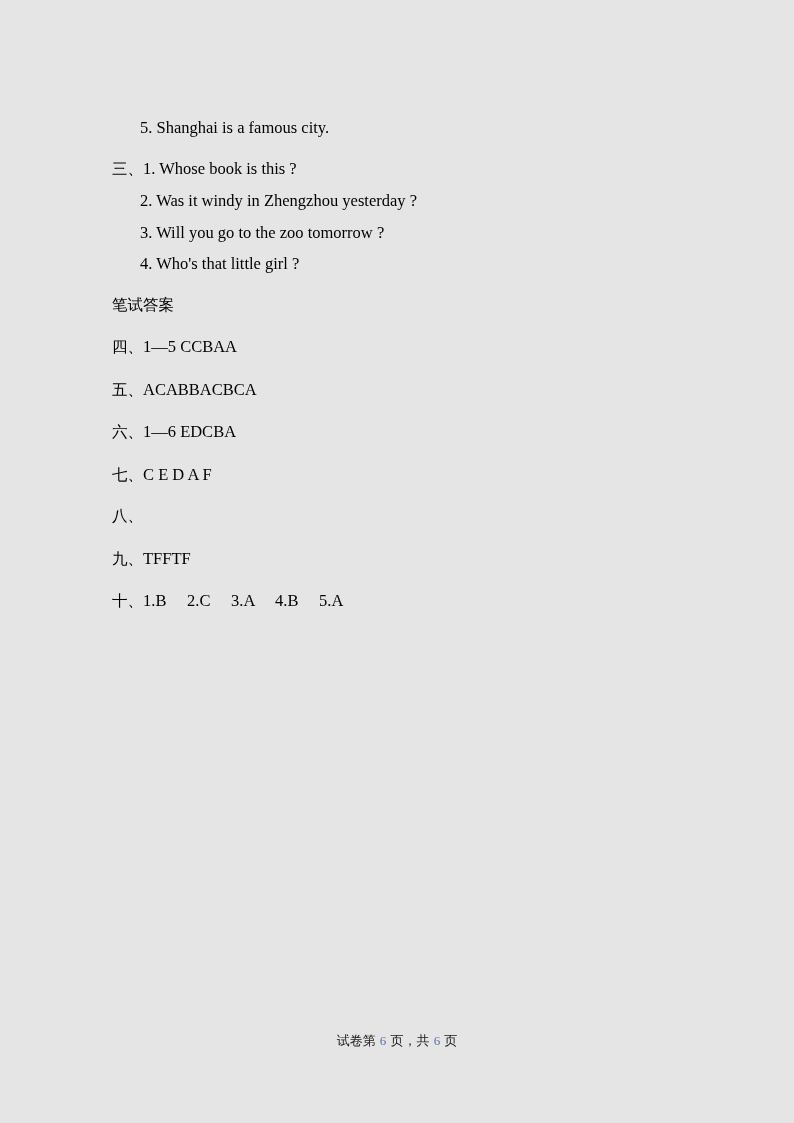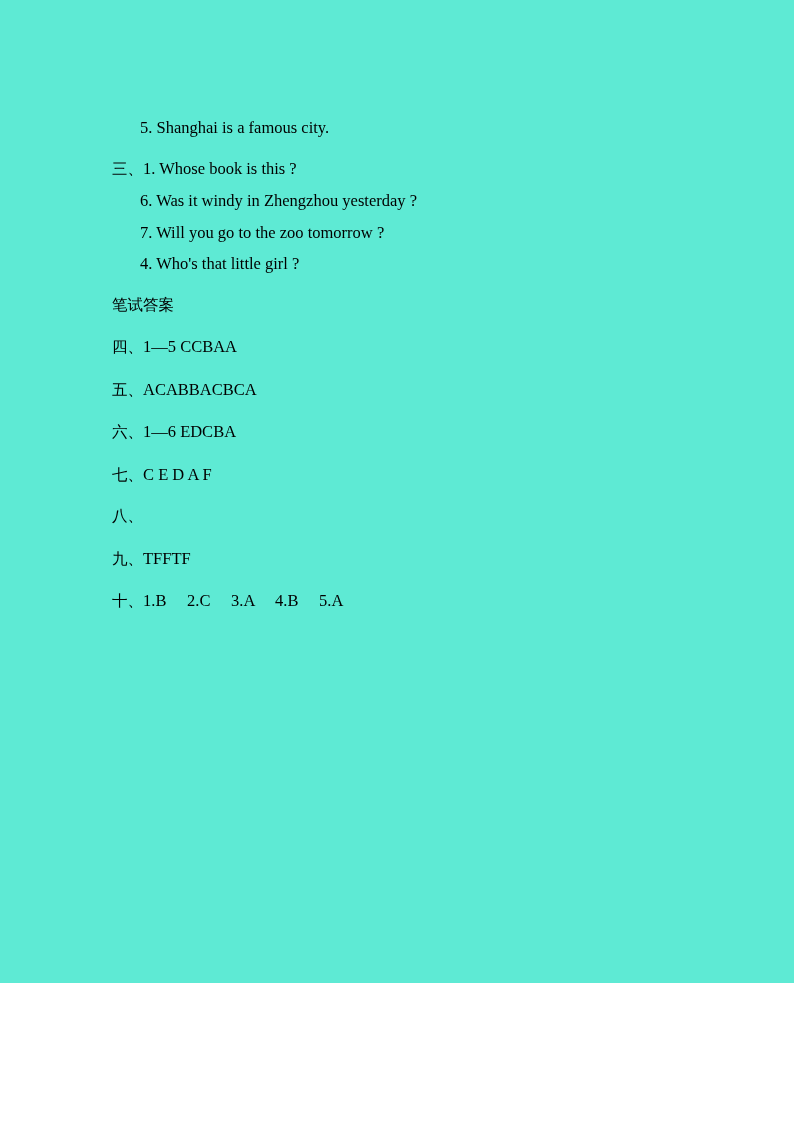--- a/index.html
+++ b/index.html
@@ -3,22 +3,22 @@
 <meta charset="utf-8">
 <style>
   html, body {
     margin: 0;
     padding: 0;
     background: #ffffff;
   }
   .page {
     position: relative;
     width: 794px;
-    height: 983px;
-    background: #5eead4;
+    height: 1123px;
+    background: #e5e5e5;
     overflow: hidden;
     font-family: "Liberation Serif", "DejaVu Serif", serif;
     color: #000000;
   }
   .content {
     position: absolute;
     left: 112px;
     top: 112px;
     width: 600px;
   }
@@ -89,22 +89,22 @@
 
     <div class="line indent">5. Shanghai is a famous city.</div>
 
     <div class="gap-sm"></div>
 
     <div class="row">
       <span class="ord">三、</span>
       <span class="body">1. Whose book is this ?</span>
     </div>
 
-    <div class="line indent">6. Was it windy in Zhengzhou yesterday ?</div>
-    <div class="line indent">7. Will you go to the zoo tomorrow ?</div>
+    <div class="line indent">2. Was it windy in Zhengzhou yesterday ?</div>
+    <div class="line indent">3. Will you go to the zoo tomorrow ?</div>
     <div class="line indent">4. Who's that little girl ?</div>
 
     <div class="gap-md"></div>
 
     <div class="heading-cn">笔试答案</div>
 
     <div class="gap-md"></div>
 
     <div class="answers">
 

